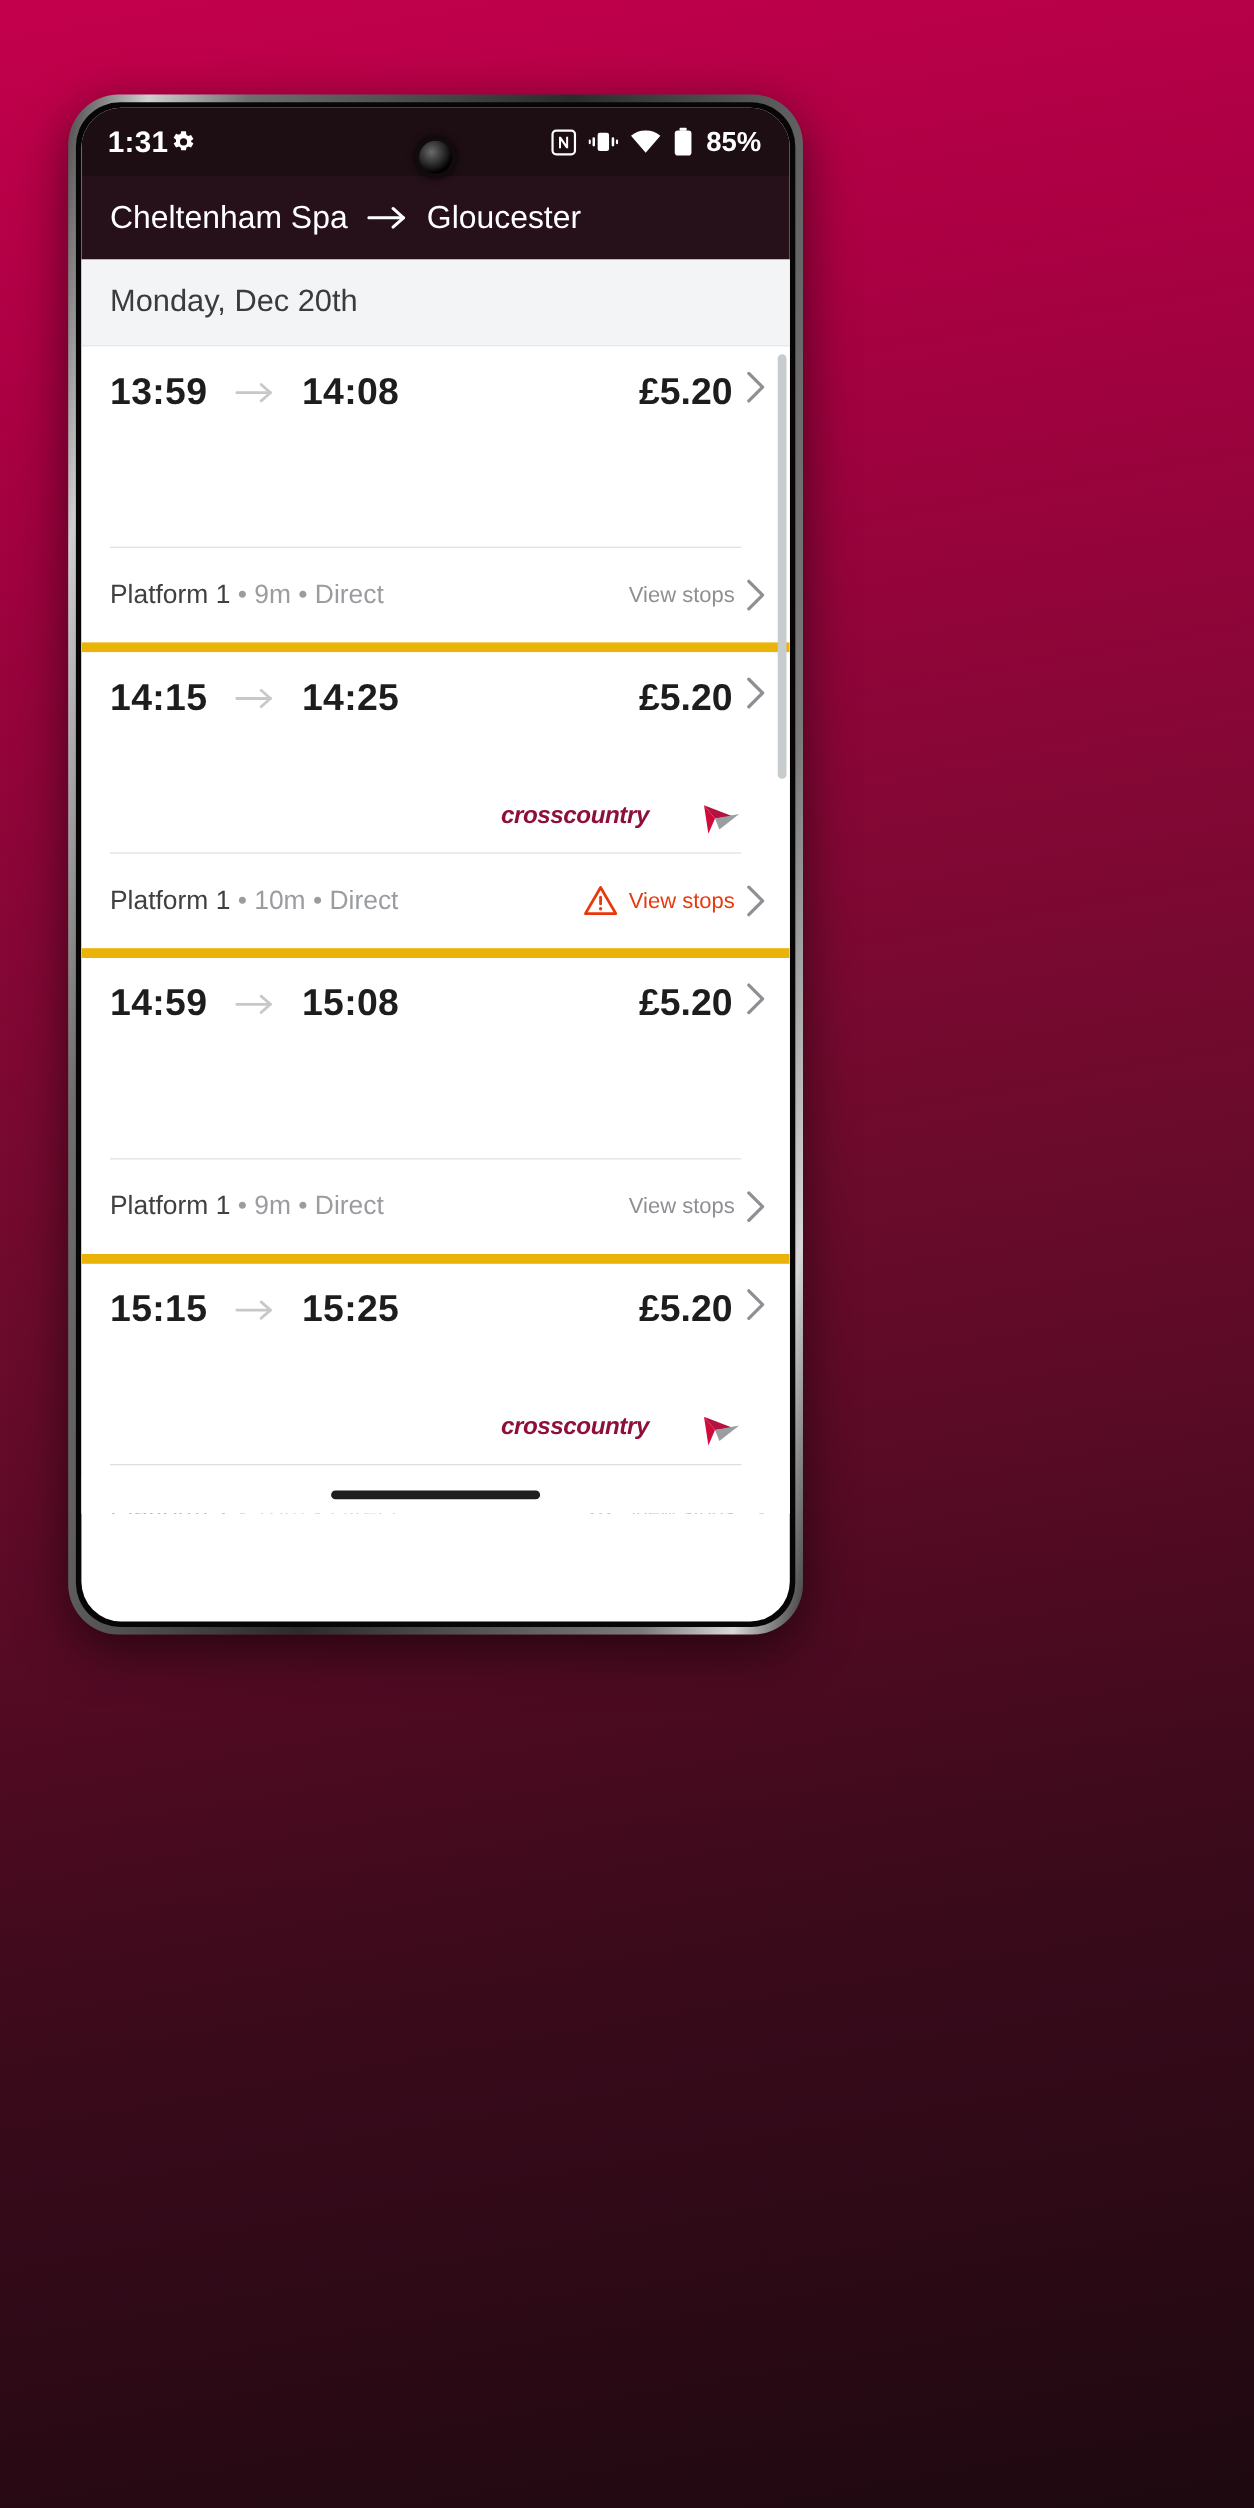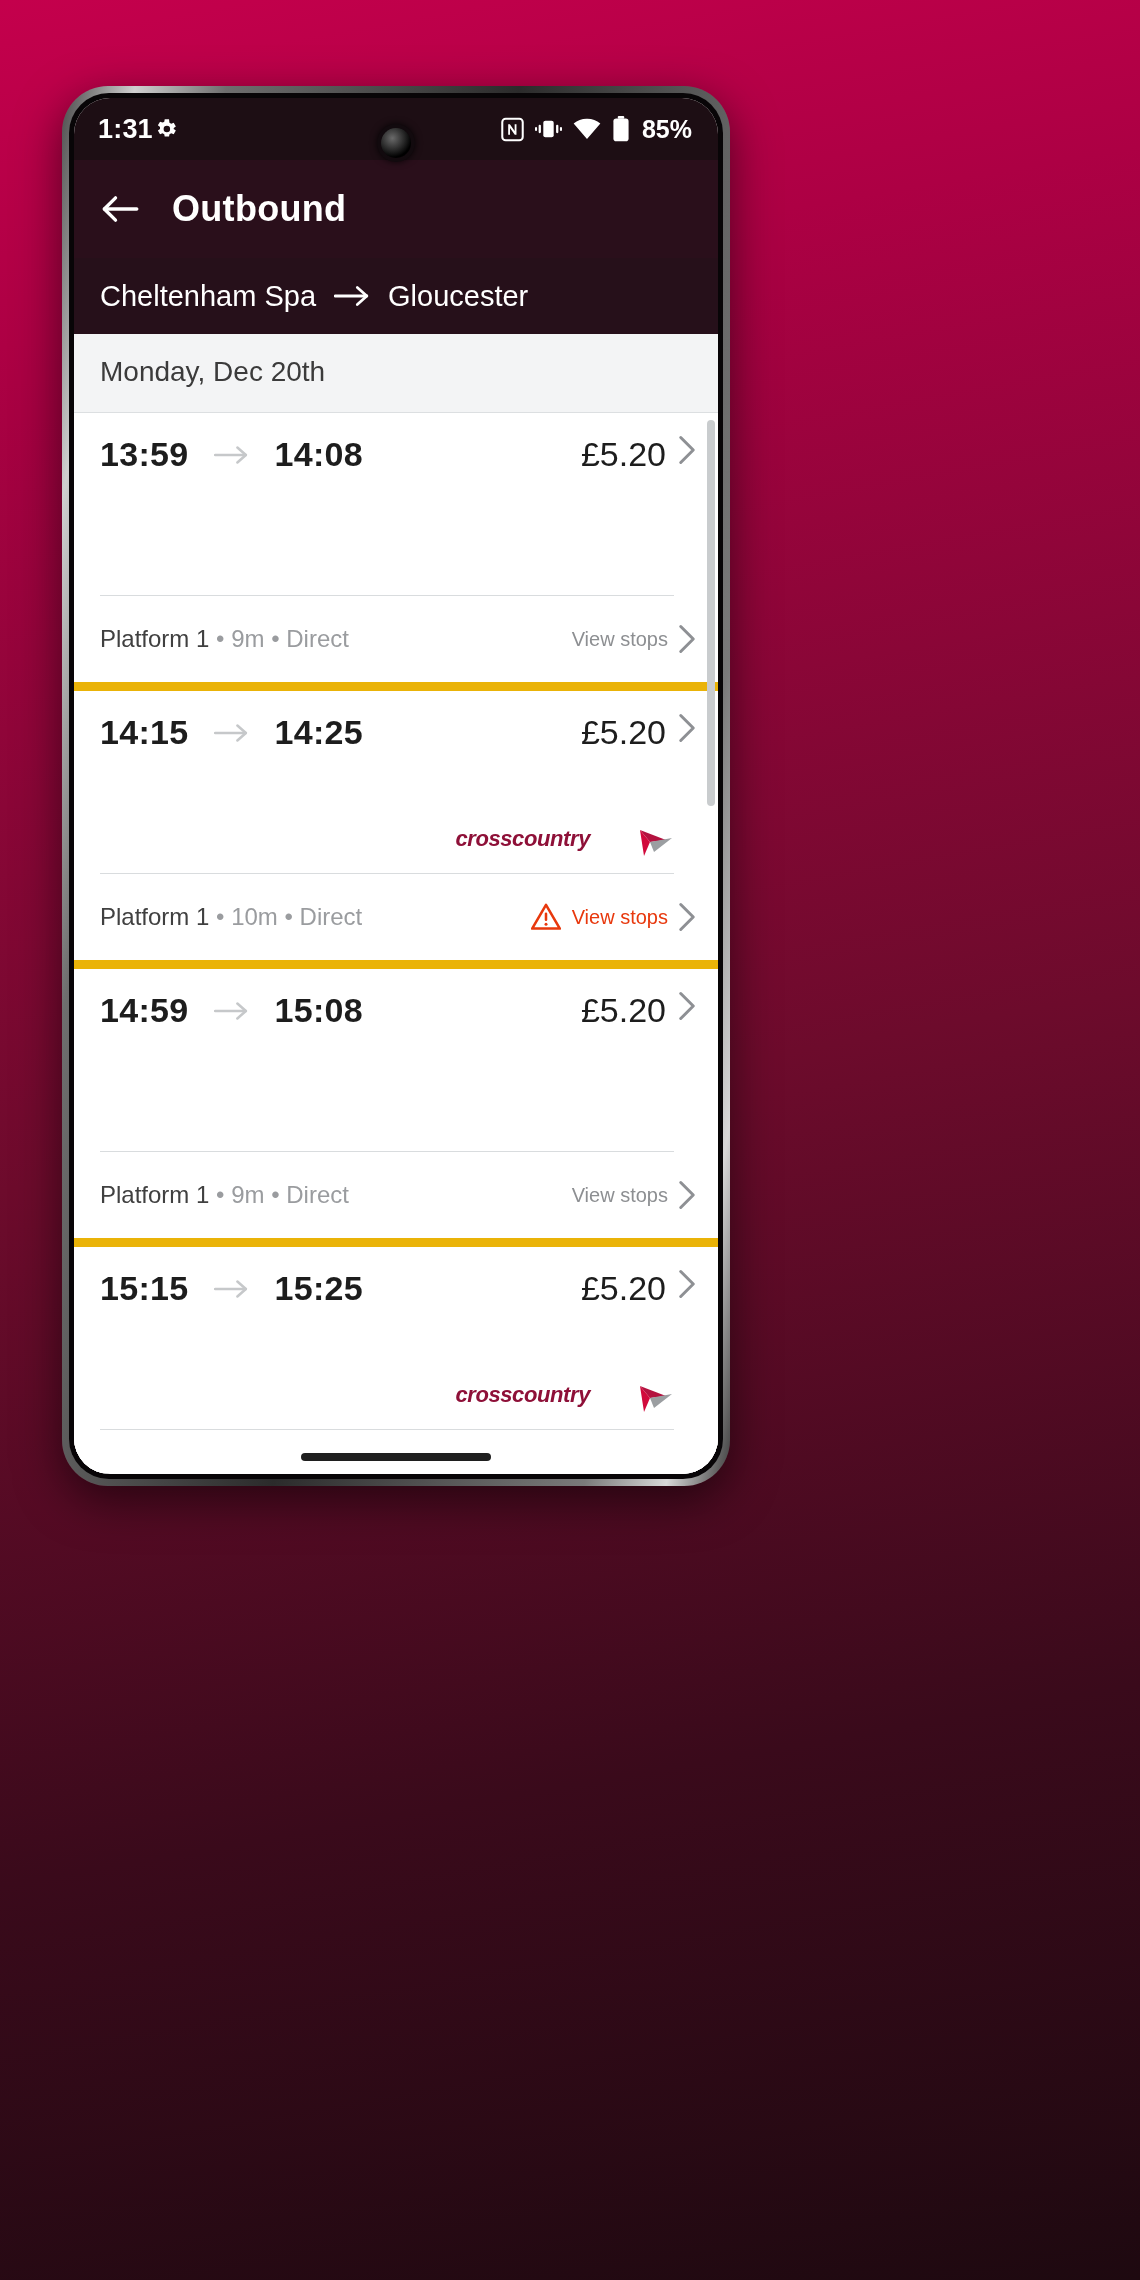--- a/index.html
+++ b/index.html
@@ -113,21 +113,21 @@
     display: flex; align-items: flex-start;
     padding: 22px 22px 0 26px;
     min-height: 122px;
     position: relative;
   }
   .j-dep, .j-arr {
     font-size: 34px; font-weight: 700; color:#1d1d1d; letter-spacing:.3px;
   }
   .j-arrow { margin: 0 26px; display:flex; align-items:center; padding-top: 10px; }
   .j-right { margin-left: auto; display:flex; align-items:flex-start; gap: 12px; }
-  .j-price { font-size: 34px; font-weight: 400; color:#1d1d1d; }
+  .j-price { font-size: 34px; font-weight: 700; color:#1d1d1d; }
   .chev { color:#8e9094; display:flex; align-items:center; }
 
   .j-logo-row {
     height: 60px;
     display: flex; align-items: center; justify-content: flex-end;
     padding-right: 44px;
   }
   .j-divider {
     height: 1px; background: #d9dcde;
     margin: 0 44px 0 26px;
@@ -211,29 +211,20 @@
           <span class="sicon">
             <svg width="18" height="26" viewBox="0 0 16 24" fill="#fff">
                 <rect x="5" y="0" width="6" height="2.6" rx="1"></rect>
                 <rect x="1" y="2.4" width="14" height="21" rx="2.6"></rect>
               </svg>
           </span>
           <span id="battery-pct">85%</span>
         </div>
       </div>
 
-      <div id="app-bar">
-        <div id="back-arrow">
-          <svg width="38" height="32" viewBox="0 0 34 26" fill="none" stroke="#fff" stroke-width="3" stroke-linecap="round" stroke-linejoin="round">
-              <path d="M32 13H3"></path>
-              <path d="M13 3 3 13l10 10"></path>
-            </svg>
-        </div>
-        <div id="app-title">Outbound</div>
-      </div>
 
       <div id="route-bar">
         <span class="route-station">Cheltenham Spa</span>
         <span id="route-arrow">
           <svg width="36" height="22" viewBox="0 0 34 20" fill="none" stroke="#fff" stroke-width="2.6" stroke-linecap="round" stroke-linejoin="round">
               <path d="M1 10h30"></path>
               <path d="M22 2l9 8-9 8"></path>
             </svg>
         </span>
         <span class="route-station">Gloucester</span>

